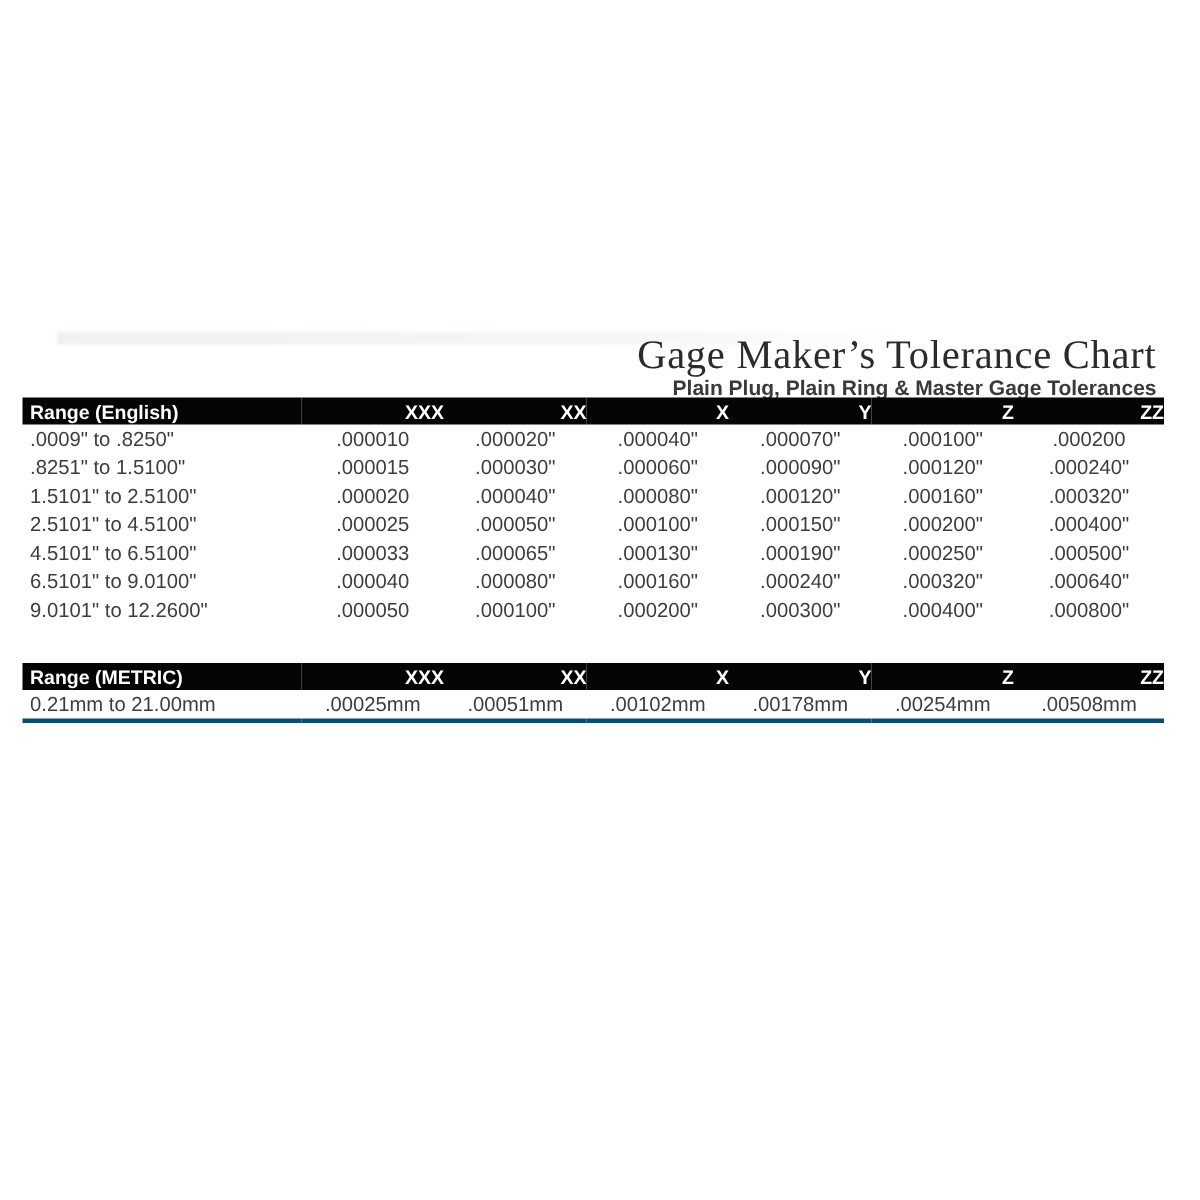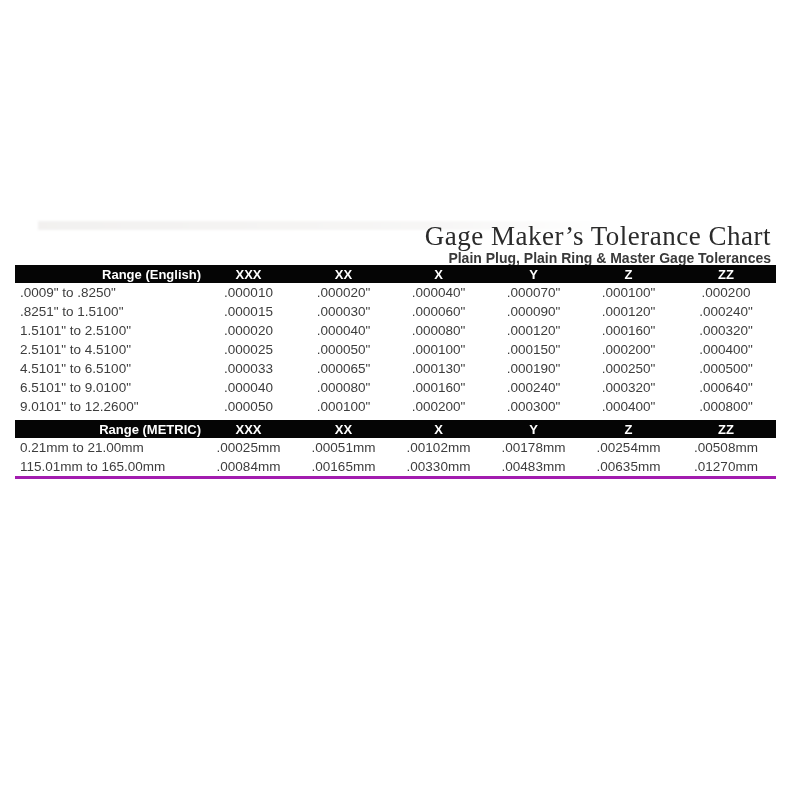--- a/index.html
+++ b/index.html
@@ -48,33 +48,33 @@
     white-space: nowrap;
   }
   table.tol-table {
     position: absolute;
     left: 15px;
     width: 761px;
     border-collapse: collapse;
     table-layout: fixed;
   }
   table.tol-table.english { top: 265px; }
-  table.tol-table.metric  { top: 420px; border-bottom: 3px solid #a21caf; }
+  table.tol-table.metric  { top: 442px; border-bottom: 3px solid #0c4a6e; }
   .tol-table thead th {
     background: #050505;
     color: #ffffff;
     font-weight: bold;
     font-size: 13px;
     height: 18px;
     padding: 0;
-    text-align: center;
+    text-align: right;
     vertical-align: middle;
   }
   .tol-table thead th.range-col {
-    text-align: right;
+    text-align: left;
     padding-left: 5px;
   }
   .tol-table tbody td {
     font-size: 13.5px;
     color: #3d3d3d;
     height: 19px;
     padding: 0;
     text-align: center;
     vertical-align: middle;
     white-space: nowrap;
@@ -209,25 +209,16 @@
     <tbody>
         <tr>
           <td class="range-col">0.21mm to 21.00mm</td>
           <td>.00025mm</td>
           <td>.00051mm</td>
           <td>.00102mm</td>
           <td>.00178mm</td>
           <td>.00254mm</td>
           <td>.00508mm</td>
         </tr>
-        <tr>
-          <td class="range-col">115.01mm to 165.00mm</td>
-          <td>.00084mm</td>
-          <td>.00165mm</td>
-          <td>.00330mm</td>
-          <td>.00483mm</td>
-          <td>.00635mm</td>
-          <td>.01270mm</td>
-        </tr>
       </tbody>
   </table>
 
 </div>
 
 </body></html>

